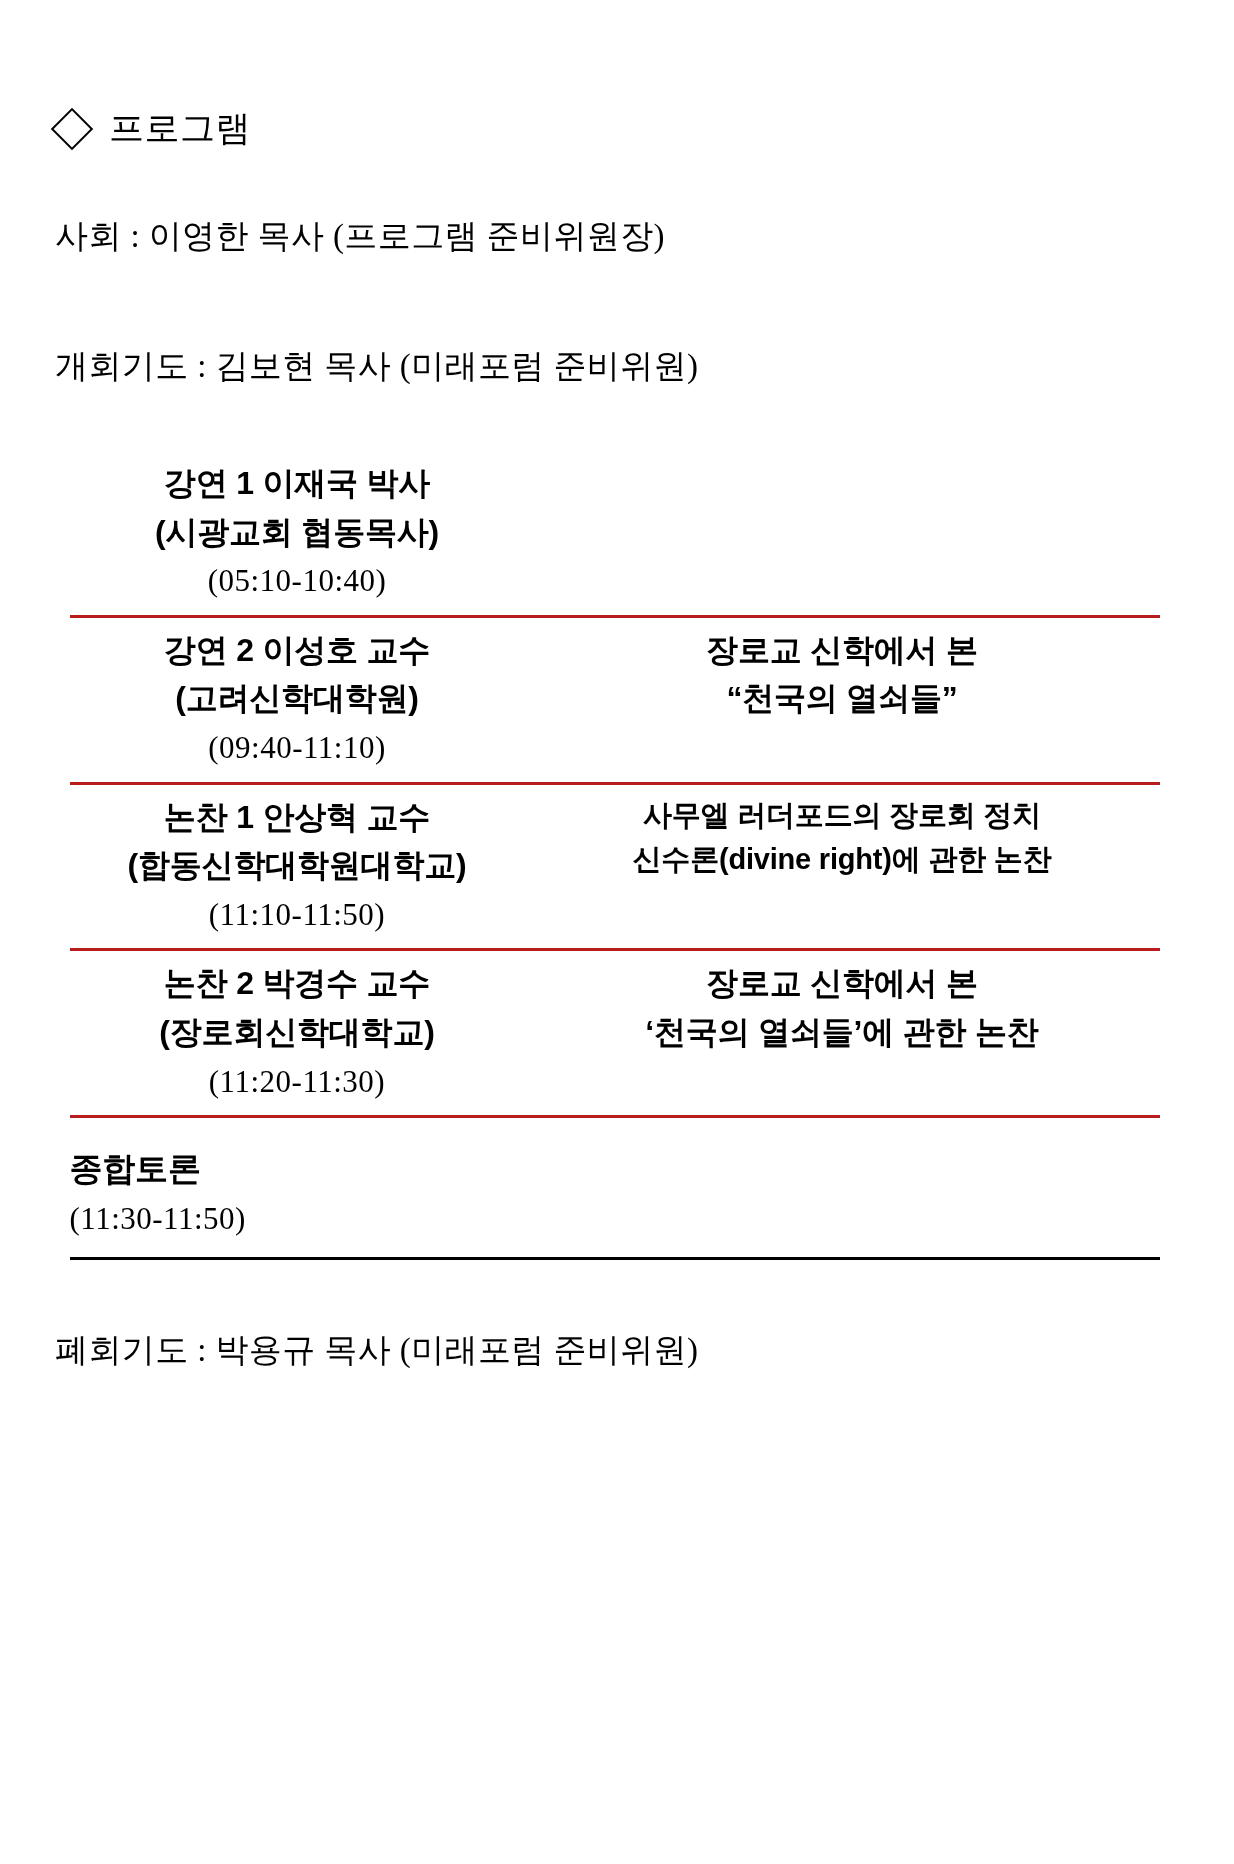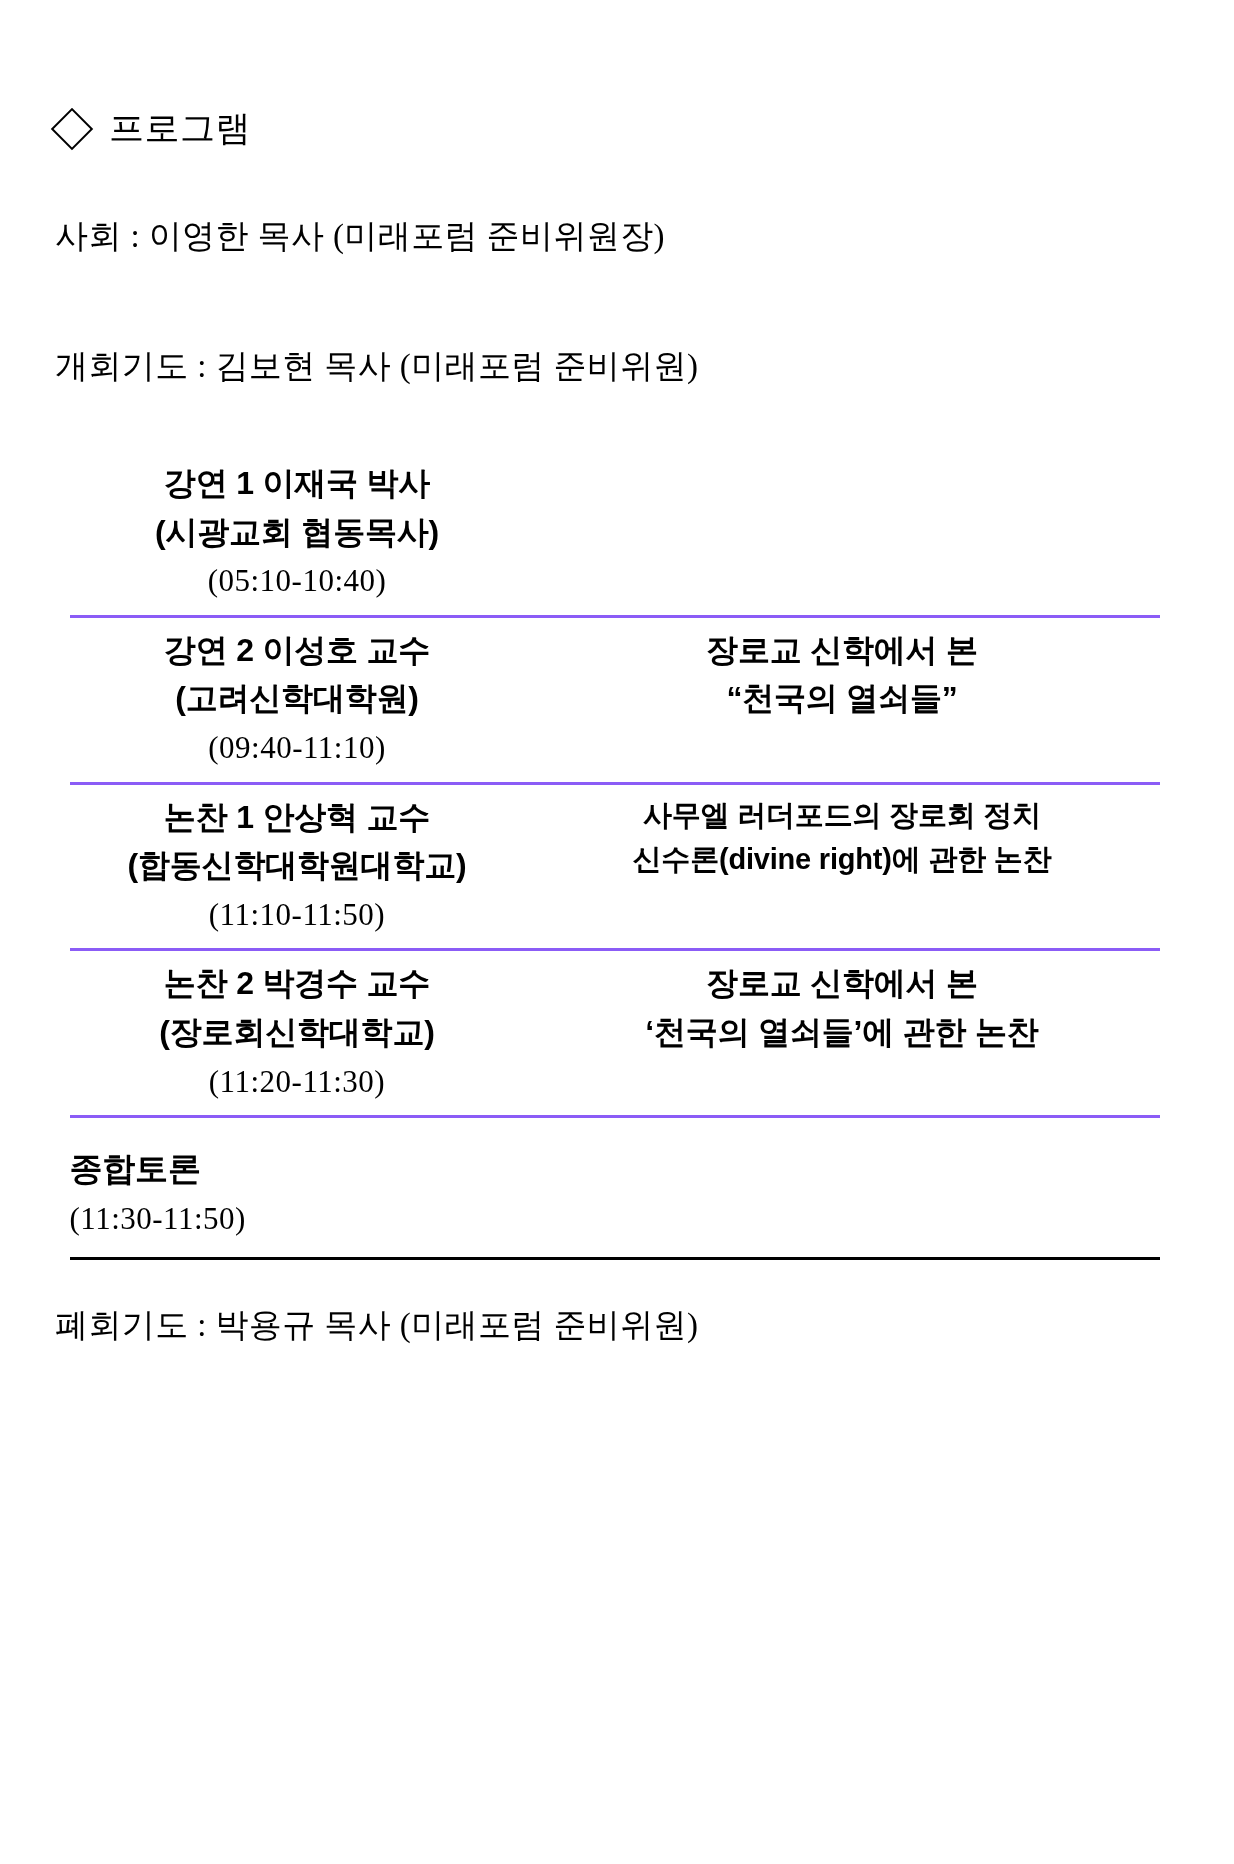--- a/index.html
+++ b/index.html
@@ -52,21 +52,21 @@
 
   
   .program {
     width: 1090px;
     margin: 0 auto 0 auto;
     border-collapse: collapse;
   }
   .program .row {
     display: flex;
     align-items: flex-start;
-    border-bottom: 3px solid #8b5cf6;
+    border-bottom: 3px solid #b91c1c;
     padding: 6px 0 10px 0;
   }
   .program .row.last {
     border-bottom: 3px solid #000;
   }
   .col-left {
     width: 455px;
     flex: none;
     text-align: center;
     padding: 2px 0 0 0;
@@ -98,34 +98,34 @@
   
   .row.full {
     display: block;
     padding: 26px 0 14px 0;
   }
   .row.full .bold-line { font-size: 33px; }
 
   .closing {
     font-size: 33px;
     letter-spacing: 0.4px;
-    margin-top: 43px;
+    margin-top: 68px;
   }
 </style>
 </head>
 <body>
 
 <div class="page">
 
   <div class="section-title">
     <span class="diamond"></span>
     <span>프로그램</span>
   </div>
 
-  <p class="info-line first">사회 : 이영한 목사 (미래포럼 준비위원장)</p>
+  <p class="info-line first">사회 : 이영한 목사 (프로그램 준비위원장)</p>
   <p class="info-line second">개회기도 : 김보현 목사 (미래포럼 준비위원)</p>
 
   <div class="program">
 
     <div class="row">
       <div class="col-left">
         <div class="bold-line">강연 1 이재국 박사</div>
         <div class="bold-line">(시광교회 협동목사)</div>
         <div class="time">(05:10-10:40)</div>
       </div>

